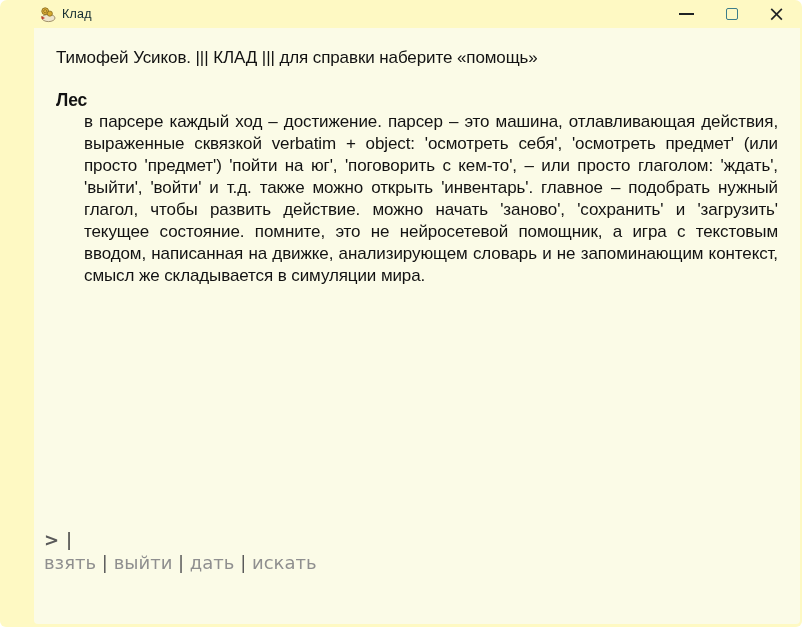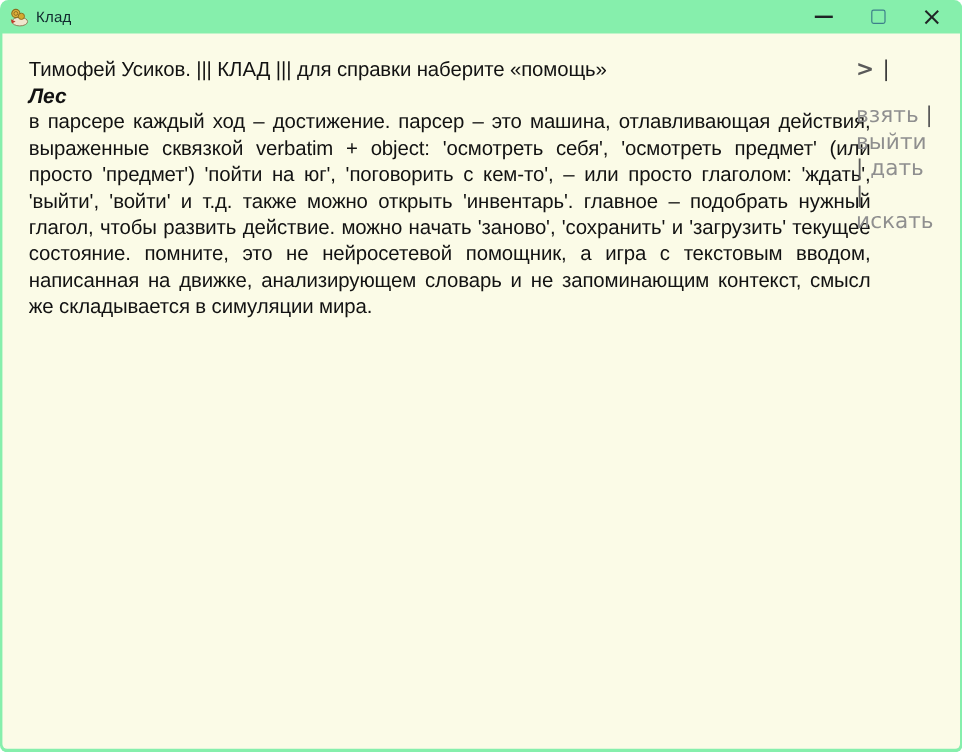--- a/index.html
+++ b/index.html
@@ -5,25 +5,26 @@
 <style>
   * { box-sizing: border-box; margin: 0; padding: 0; }
   html, body { background: #ffffff; }
   body {
     font-family: "Liberation Sans", "DejaVu Sans", sans-serif;
     width: 802px;
   }
   .window {
     width: 802px;
     height: 627px;
-    background: #86efac;
+    background: #fef9c3;
     border-radius: 7px 7px 6px 6px;
     display: flex;
     flex-direction: column;
     overflow: hidden;
+    padding-left: 32px;
   }
   
   .titlebar {
     height: 28px;
     flex: 0 0 28px;
     display: flex;
     align-items: center;
     padding: 0 10px 0 7px;
     user-select: none;
   }
@@ -72,68 +73,69 @@
     color: #1f2325;
     font-weight: 400;
   }
   
   .window-body {
     flex: 1 1 auto;
     margin: 0 2px 3px 2px;
     background: #FBFBE7;
     border-radius: 0 0 4px 4px;
     display: flex;
-    flex-direction: row;
+    flex-direction: column;
     padding: 19px 22px 0 22px;
     overflow: hidden;
   }
   .transcript {
     color: #121212;
     font-size: 17px;
     line-height: 22px;
     letter-spacing: -0.1px;
   }
   .banner { margin: 0; }
   .room-title {
+    margin-top: 20px;
     font-weight: bold;
     font-size: 17.5px;
-    font-style: italic;
   }
   .body-text {
     margin-top: 20px;
     text-align: justify;
   }
   .command-echo {
     margin-top: 20px;
     font-weight: bold;
   }
   .help-text {
     margin-top: 0;
     text-align: justify;
+    margin-left: 28px;
   }
   .spacer { flex: 1 1 auto; }
   
   .prompt-area {
     font-family: "DejaVu Sans", sans-serif;
     margin-left: -12px;
     padding-bottom: 50px;
   }
   .prompt-line {
     font-size: 18px;
     line-height: 21px;
     color: #5a5a5a;
     font-weight: bold;
   }
   .prompt-caret {
     font-weight: normal;
     color: #3c3c3c;
     margin-left: 7px;
   }
   .suggestions {
-    margin-top: 18px;
+    margin-top: 2px;
     font-size: 18px;
     line-height: 22px;
     color: #8f8f8f;
   }
   .cmd-link { color: #8f8f8f; cursor: pointer; }
   .cmd-sep { color: #5a5a5a; }
 </style>
 </head>
 <body>
 

